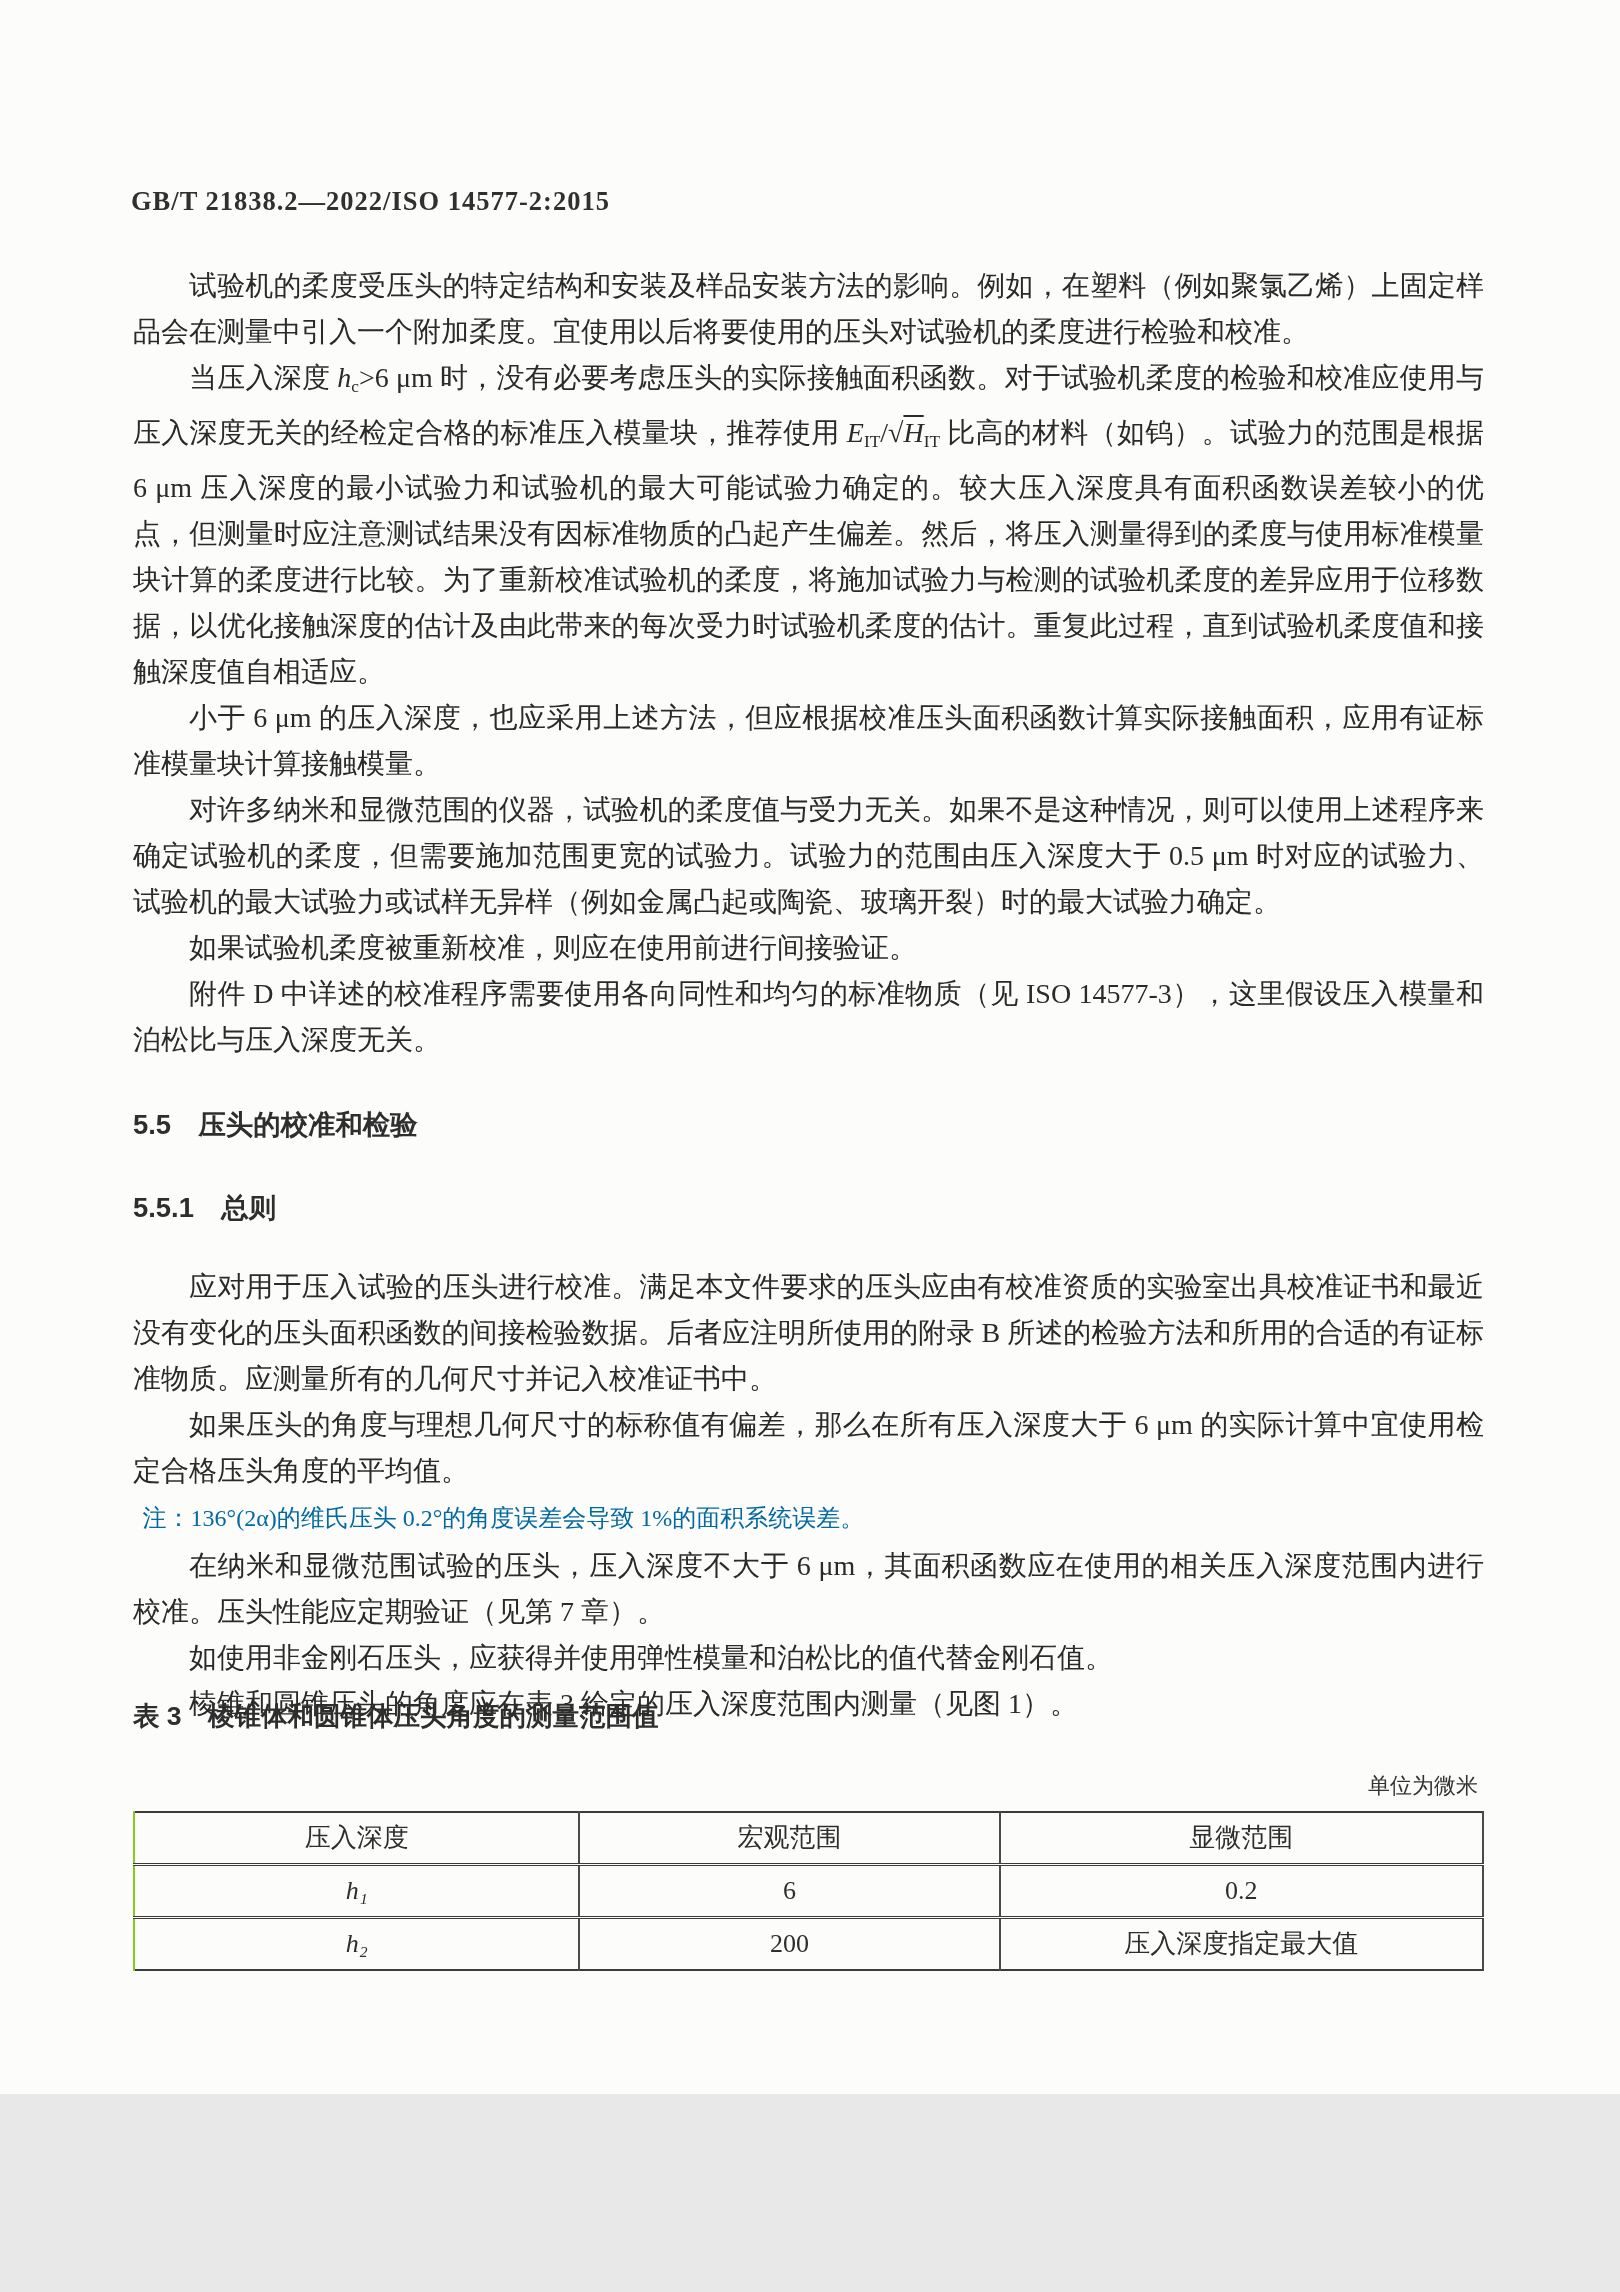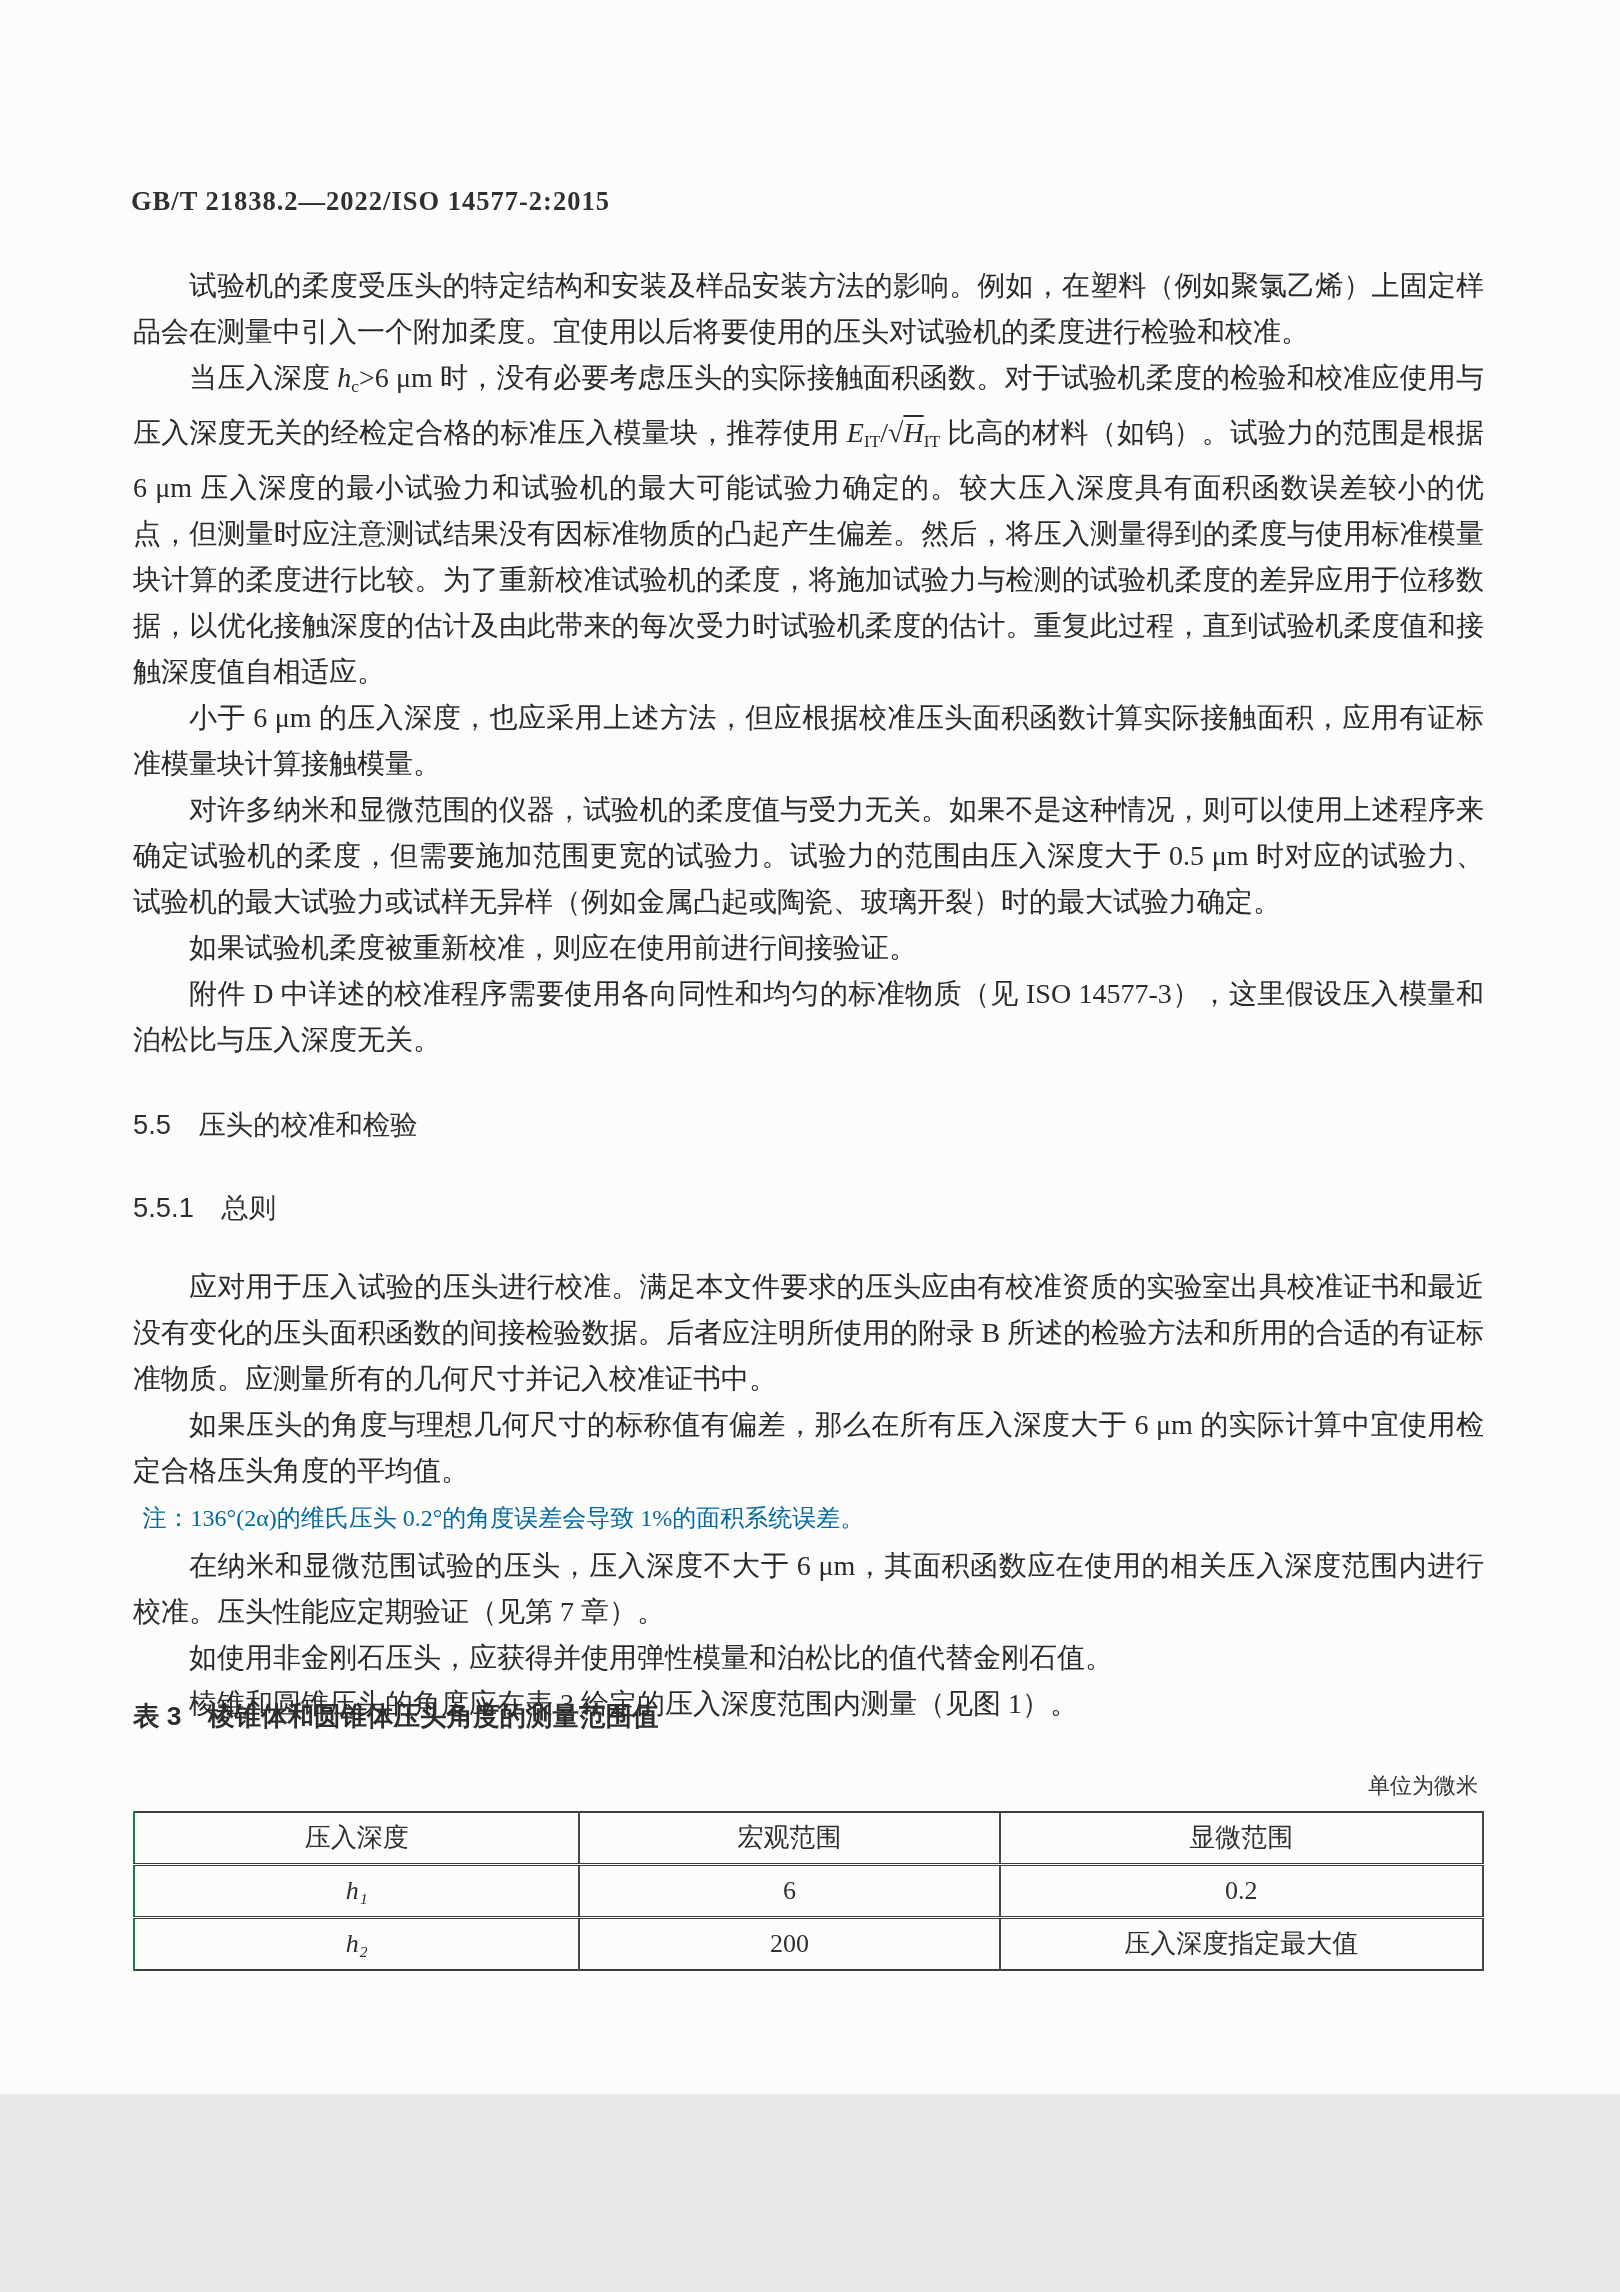--- a/index.html
+++ b/index.html
@@ -18,21 +18,21 @@
     color:#303030;
   }
   .content{
     position:absolute;top:263px;left:133px;width:1351px;
     font-size:28px;line-height:46px;
     text-align:justify;
   }
   .para{margin:0;text-indent:2em;}
   .section-h{
     font-family:"Liberation Sans","DejaVu Sans",sans-serif;
-    font-weight:normal;font-size:27.4px;color:#2e2e2e;
+    font-weight:bold;font-size:27.4px;color:#2e2e2e;
     margin:39px 0 37px 0;text-indent:0;
   }
   .section-h.sub{margin:33px 0 33px 0;}
   .note{
     font-size:24px;line-height:45px;text-indent:0.4em;
     margin:2px 0;color:#0369a1;
   }
   .i{font-style:italic;}
   .sub-s{font-size:0.62em;vertical-align:-0.28em;letter-spacing:0;}
   .ov{text-decoration:overline;}
@@ -47,21 +47,21 @@
     margin:37px 5.9px 9.8px 0;
   }
   table.data{
     width:100%;border-collapse:collapse;
     border:2.9px solid #3c3c3c;
     font-size:26px;color:#2e2e2e;
     table-layout:fixed;
   }
   table.data th,table.data td{
     text-align:center;vertical-align:middle;
-    border-left:2px solid #15803d;border-right:2px solid #4a4a4a;
+    border-left:2px solid #84cc16;border-right:2px solid #4a4a4a;
     height:50px;font-weight:normal;padding:0 15px;
   }
   table.data thead th{border-bottom:3.9px double #3c3c3c;}
   table.data tbody tr:first-child td{border-bottom:3.9px double #3c3c3c;}
   .col-depth{width:33%;}
   .col-macro{width:31%;}
   .col-micro{width:36%;}
   .ital-var{font-style:italic;font-family:"Liberation Serif",serif;}
   .page-number{
     position:absolute;top:2115px;left:196px;

